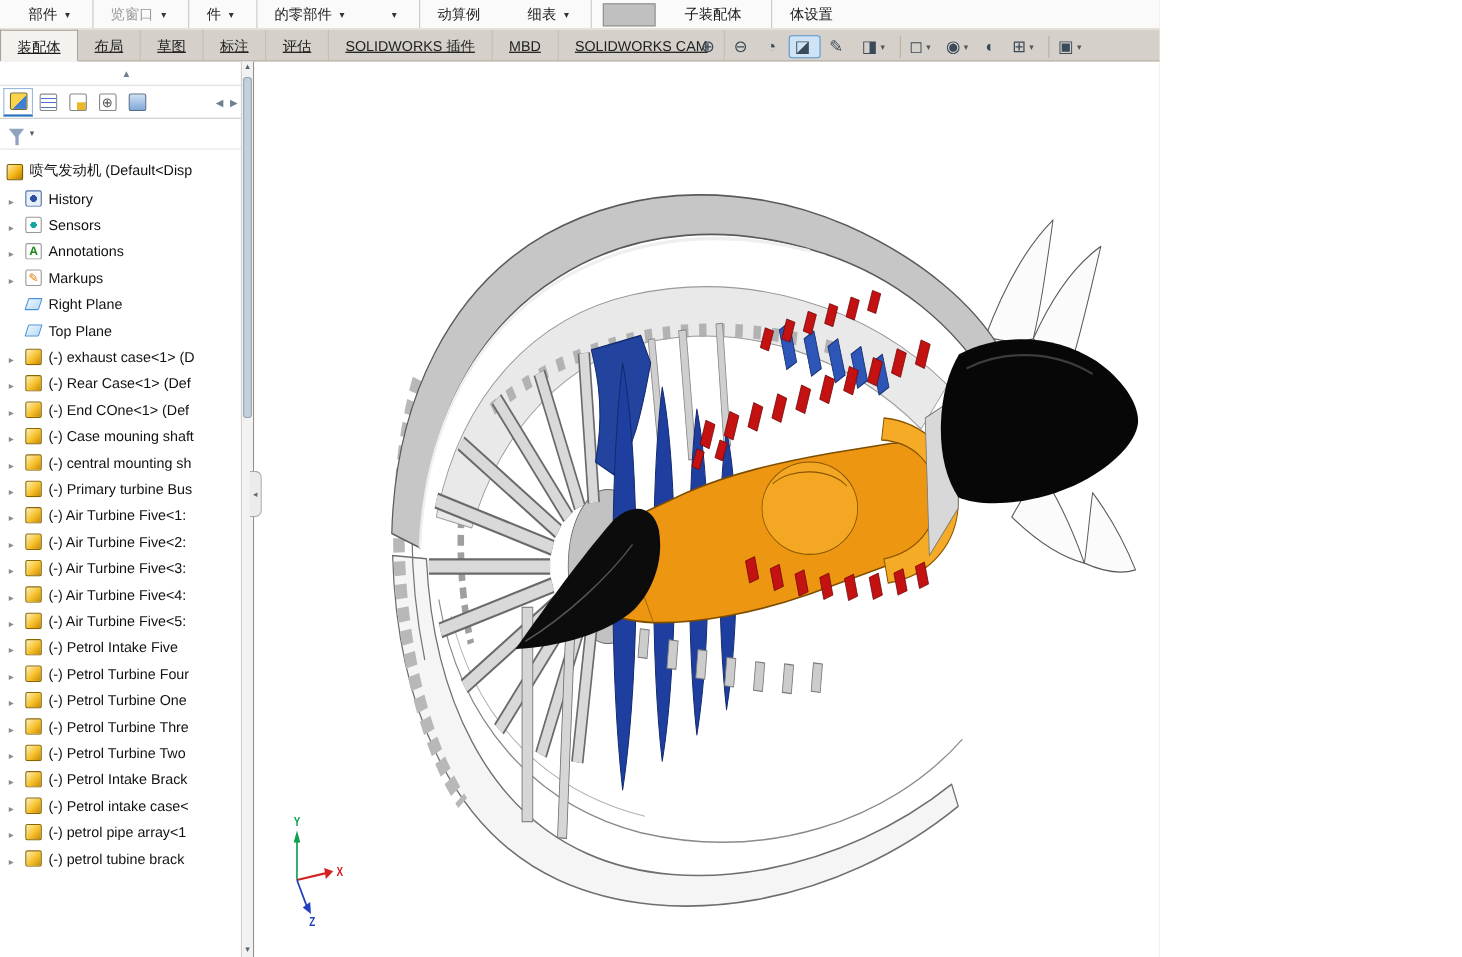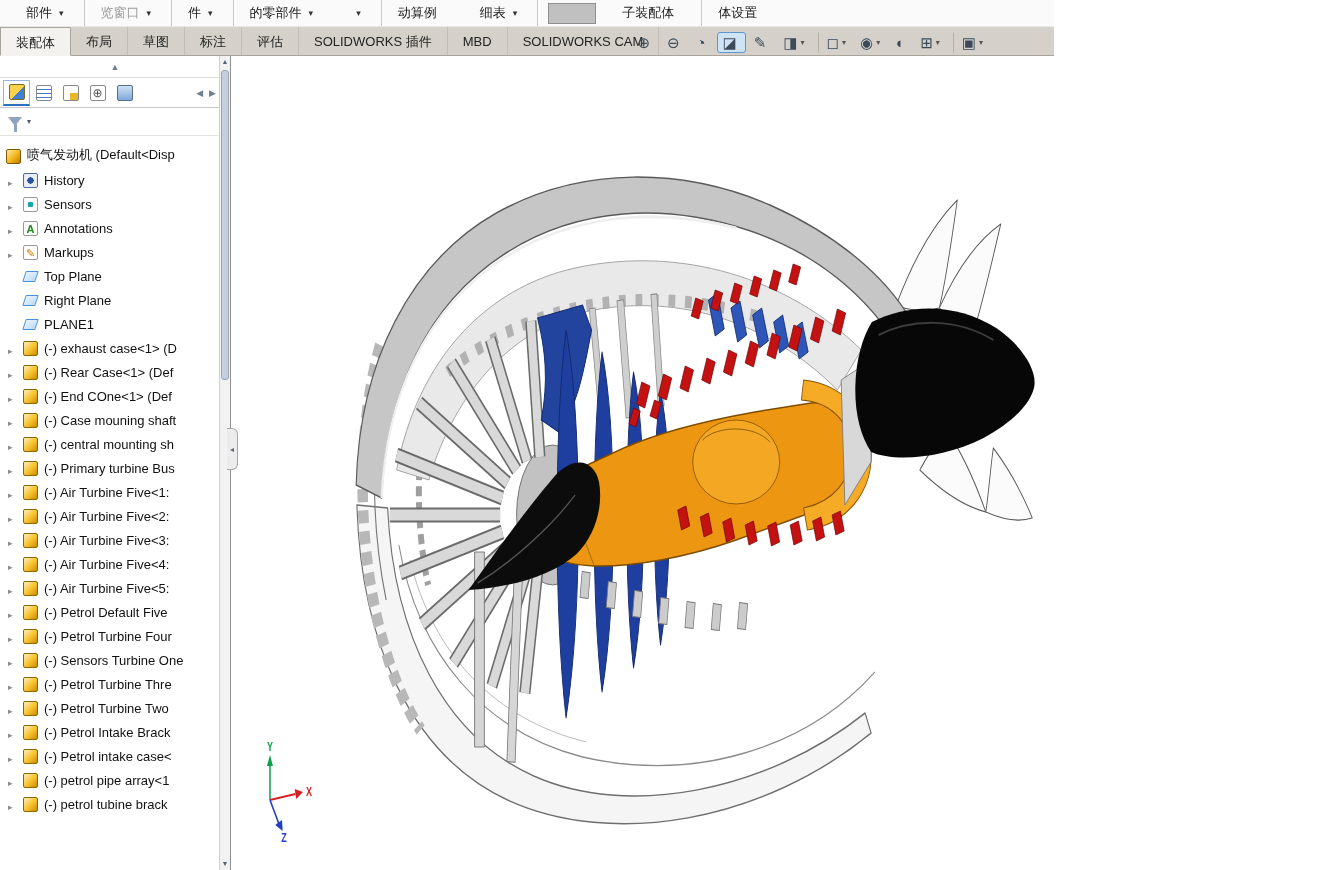--- a/index.html
+++ b/index.html
@@ -9,21 +9,21 @@
   
   .ribbon-top { height:26px; background:#fafafa; display:flex; align-items:center; padding-left:10px; font-size:13px; color:#1a1a1a; }
   .top-item { display:flex; align-items:center; height:26px; padding:0 20px 0 16px; white-space:nowrap; cursor:default; }
   .top-item .caret { font-size:9px; color:#333; margin-left:7px; }
   .top-item.sep-after { border-right:1px solid #c9c9c9; }
   .top-item.disabled .tlab { color:#9b9b9b; }
   .top-item.blank-btn { background:#c0c0c0; border:1px solid #8f8f8f; width:48px; height:21px; padding:0; margin:0 10px; }
 
   
   .tabbar { position:relative; height:30px; background:#d5d1ca; border-top:1px solid #e9e9e9; border-bottom:1px solid #a8a49b; display:flex; align-items:stretch; }
-  .tabs { display:flex; }
+  .tabs { display:flex;text-decoration:underline; }
   .tab { padding:0 15px; line-height:29px; font-size:13px; color:#222; border-right:1px solid #c2beb5; cursor:default; white-space:nowrap; }
   .tab.active { background:#f4f2ee; border:1px solid #a8a49b; border-bottom:1px solid #f4f2ee; margin-bottom:-1px; }
   .view-tools { position:absolute; right:64px; top:0; height:30px; display:flex; align-items:center; }
   .vtool { display:flex; align-items:center; padding:2px 5px; margin:0 1px; border:1px solid transparent; border-radius:3px; cursor:default; }
   .vtool.active { background:#cfe3f7; border-color:#5b96cf; }
   .vtool.sep-before { border-left:1px solid #b3afa6; border-radius:0; margin-left:6px; padding-left:8px; }
   .vglyph { font-size:15px; color:#3a4a58; line-height:1; }
   .vcaret { font-size:8px; color:#555; margin-left:3px; }
 
   
@@ -258,31 +258,26 @@
     <span class="tlabel">Annotations</span>
   </div>
           <div class="trow">
     <span class="tarrow">▸</span>
     <span class="ti ti-markups"></span>
     <span class="tlabel">Markups</span>
   </div>
           <div class="trow">
     <span class="tarrow"></span>
     <span class="ti ti-plane"></span>
-    <span class="tlabel">Top Plane</span>
+    <span class="tlabel">Right Plane</span>
   </div>
           <div class="trow">
     <span class="tarrow"></span>
     <span class="ti ti-plane"></span>
-    <span class="tlabel">Right Plane</span>
-  </div>
-          <div class="trow">
-    <span class="tarrow"></span>
-    <span class="ti ti-plane"></span>
-    <span class="tlabel">PLANE1</span>
+    <span class="tlabel">Top Plane</span>
   </div>
           <div class="trow">
     <span class="tarrow">▸</span>
     <span class="ti ti-part"></span>
     <span class="tlabel">(-) exhaust case&lt;1&gt; (D</span>
   </div>
           <div class="trow">
     <span class="tarrow">▸</span>
     <span class="ti ti-part"></span>
     <span class="tlabel">(-) Rear Case&lt;1&gt; (Def</span>
@@ -328,31 +323,31 @@
     <span class="tlabel">(-) Air Turbine Five&lt;4:</span>
   </div>
           <div class="trow">
     <span class="tarrow">▸</span>
     <span class="ti ti-part"></span>
     <span class="tlabel">(-) Air Turbine Five&lt;5:</span>
   </div>
           <div class="trow">
     <span class="tarrow">▸</span>
     <span class="ti ti-part"></span>
-    <span class="tlabel">(-) Petrol Default Five</span>
+    <span class="tlabel">(-) Petrol Intake Five</span>
   </div>
           <div class="trow">
     <span class="tarrow">▸</span>
     <span class="ti ti-part"></span>
     <span class="tlabel">(-) Petrol Turbine Four</span>
   </div>
           <div class="trow">
     <span class="tarrow">▸</span>
     <span class="ti ti-part"></span>
-    <span class="tlabel">(-) Sensors Turbine One</span>
+    <span class="tlabel">(-) Petrol Turbine One</span>
   </div>
           <div class="trow">
     <span class="tarrow">▸</span>
     <span class="ti ti-part"></span>
     <span class="tlabel">(-) Petrol Turbine Thre</span>
   </div>
           <div class="trow">
     <span class="tarrow">▸</span>
     <span class="ti ti-part"></span>
     <span class="tlabel">(-) Petrol Turbine Two</span>

